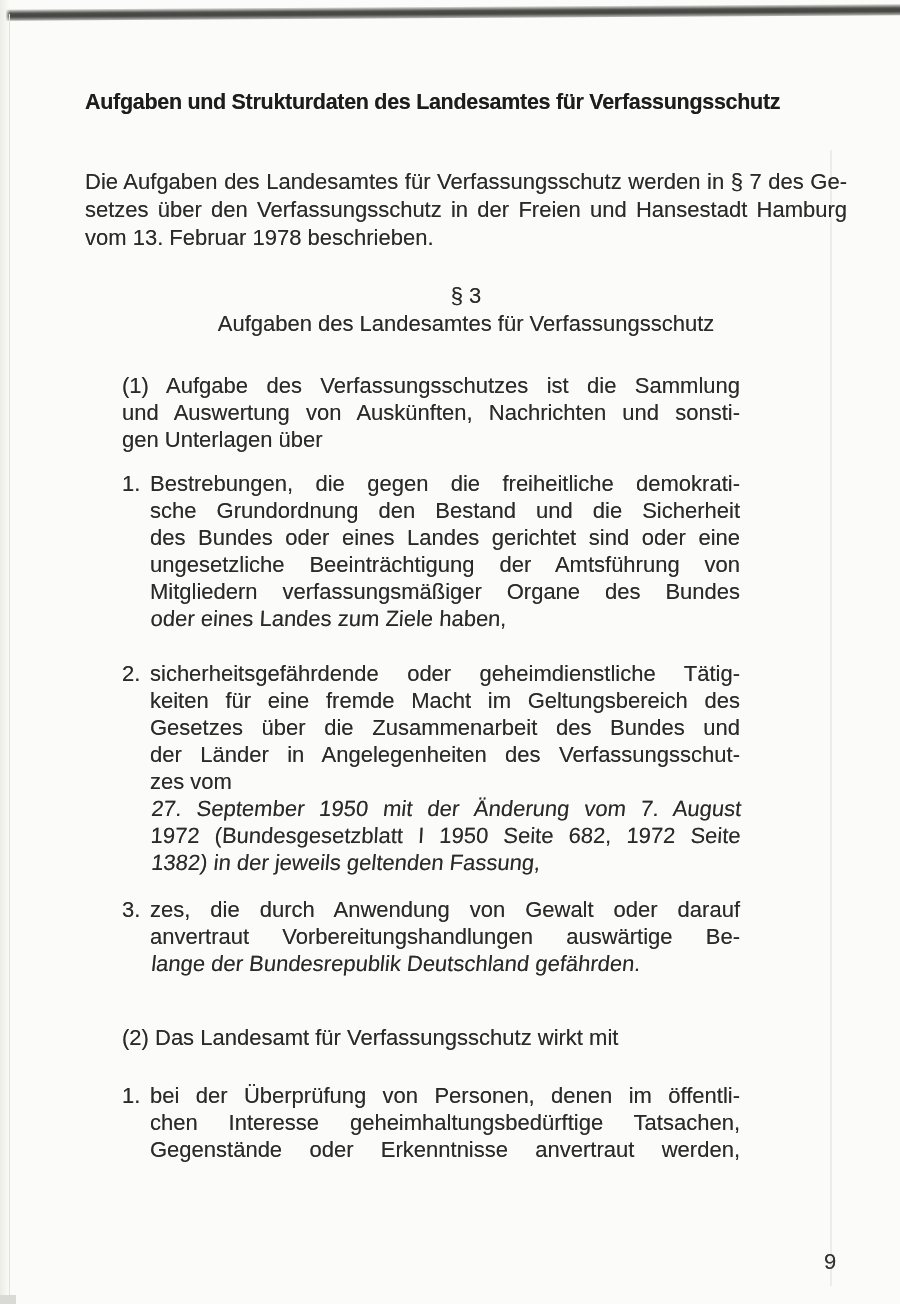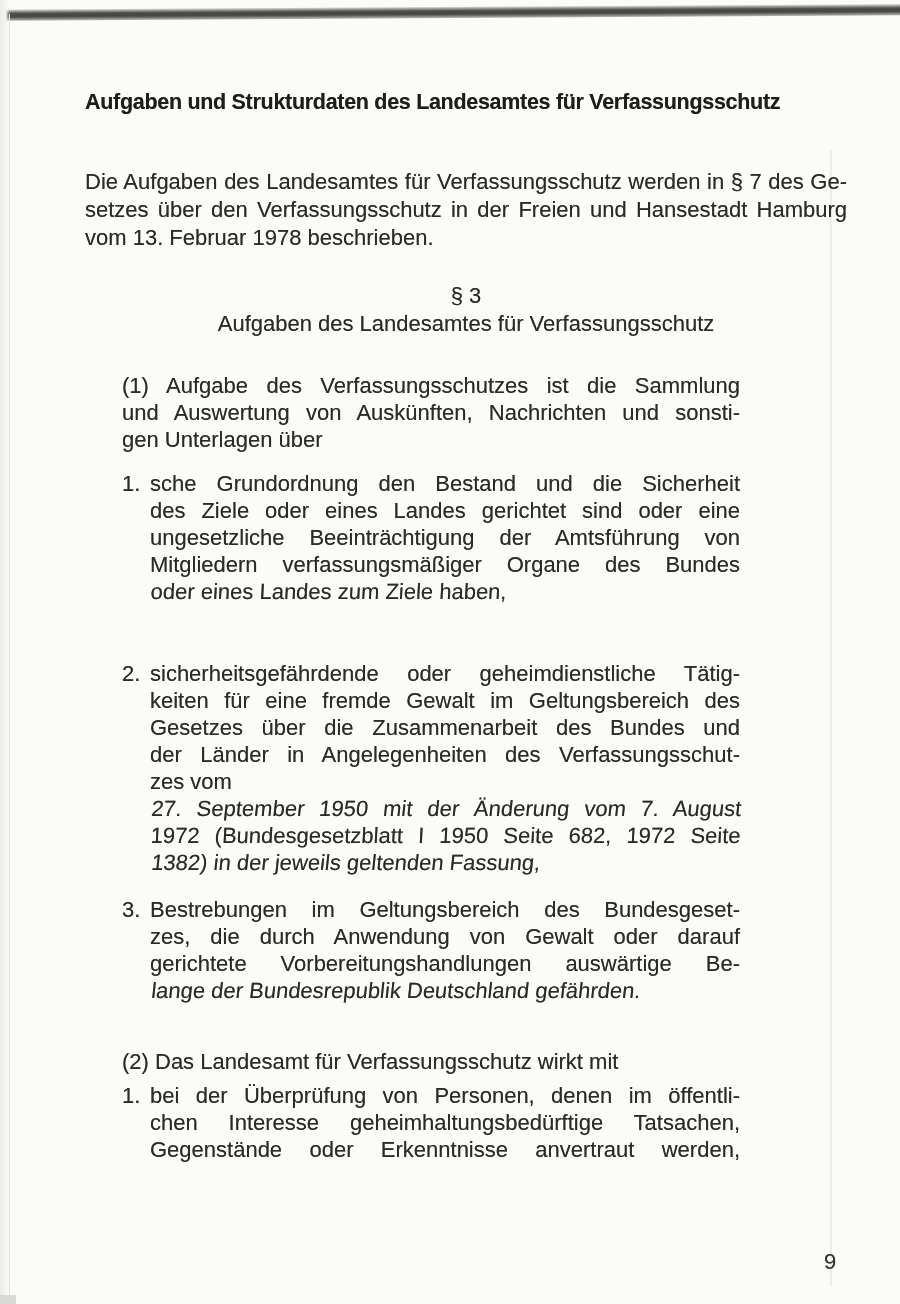--- a/index.html
+++ b/index.html
@@ -53,21 +53,21 @@
   .sl2{transform:skewX(-3deg);transform-origin:50% 100%;}
   .title{
     position:absolute;left:85px;top:90px;width:775px;
     font-size:21.5px;font-weight:700;letter-spacing:-0.3px;
     color:#1d1d1b;text-shadow:0 0 0.6px rgba(29,29,27,0.6);
   }
   .intro{left:85px;top:168px;width:762px;line-height:28px;}
   .sec{left:85px;top:282px;width:762px;line-height:28px;text-align:center;}
   .abs{left:122px;width:618px;line-height:27px;}
   .abs1{top:372px;}
-  .abs2{top:1048px;}
+  .abs2{top:1024px;}
   .item{left:150px;width:590px;line-height:27px;}
   .item .num{position:absolute;left:-28px;top:0;}
   .item1{top:470px;}
   .item2{top:660px;}
   .item3{top:896px;}
   .item4{top:1082px;}
   .pagenum{
     position:absolute;left:824px;top:1249px;
     font-size:22px;color:#323230;
     text-shadow:0 0 0.5px rgba(50,50,48,0.55);
@@ -98,44 +98,44 @@
   </div>
 
   <div class="blk abs abs1">
     <div class="ln">(1) Aufgabe des Verfassungsschutzes ist die Sammlung</div>
     <div class="ln">und Auswertung von Auskünften, Nachrichten und sonsti-</div>
     <div class="ln end">gen Unterlagen über</div>
   </div>
 
   <div class="blk item item1">
     <span class="num">1.</span>
+    <div class="ln">Bestrebungen, die gegen die freiheitliche demokrati-</div>
     <div class="ln">sche Grundordnung den Bestand und die Sicherheit</div>
-    <div class="ln">des Ziele oder eines Landes gerichtet sind oder eine</div>
+    <div class="ln">des Bundes oder eines Landes gerichtet sind oder eine</div>
     <div class="ln">ungesetzliche Beeinträchtigung der Amtsführung von</div>
     <div class="ln">Mitgliedern verfassungsmäßiger Organe des Bundes</div>
     <div class="ln end sl2">oder eines Landes zum Ziele haben,</div>
   </div>
 
   <div class="blk item item2">
     <span class="num">2.</span>
     <div class="ln">sicherheitsgefährdende oder geheimdienstliche Tätig-</div>
-    <div class="ln">keiten für eine fremde Gewalt im Geltungsbereich des</div>
+    <div class="ln">keiten für eine fremde Macht im Geltungsbereich des</div>
     <div class="ln">Gesetzes über die Zusammenarbeit des Bundes und</div>
     <div class="ln">der Länder in Angelegenheiten des Verfassungsschut-</div>
     <div class="ln end">zes vom</div>
     <div class="ln sl">27. September 1950 mit der Änderung vom 7. August</div>
     <div class="ln sl2">1972 (Bundesgesetzblatt I 1950 Seite 682, 1972 Seite</div>
     <div class="ln end sl">1382) in der jeweils geltenden Fassung,</div>
   </div>
 
   <div class="blk item item3">
     <span class="num">3.</span>
-    <div class="ln">Bestrebungen im Geltungsbereich des Bundesgeset-</div>
     <div class="ln">zes, die durch Anwendung von Gewalt oder darauf</div>
-    <div class="ln">gerichtete Vorbereitungshandlungen auswärtige Be-</div>
+    <div class="ln">anvertraut Vorbereitungshandlungen auswärtige Be-</div>
     <div class="ln end sl">lange der Bundesrepublik Deutschland gefährden.</div>
   </div>
 
   <div class="blk abs abs2">
     <div class="ln end">(2) Das Landesamt für Verfassungsschutz wirkt mit</div>
   </div>
 
   <div class="blk item item4">
     <span class="num">1.</span>
     <div class="ln">bei der Überprüfung von Personen, denen im öffentli-</div>

